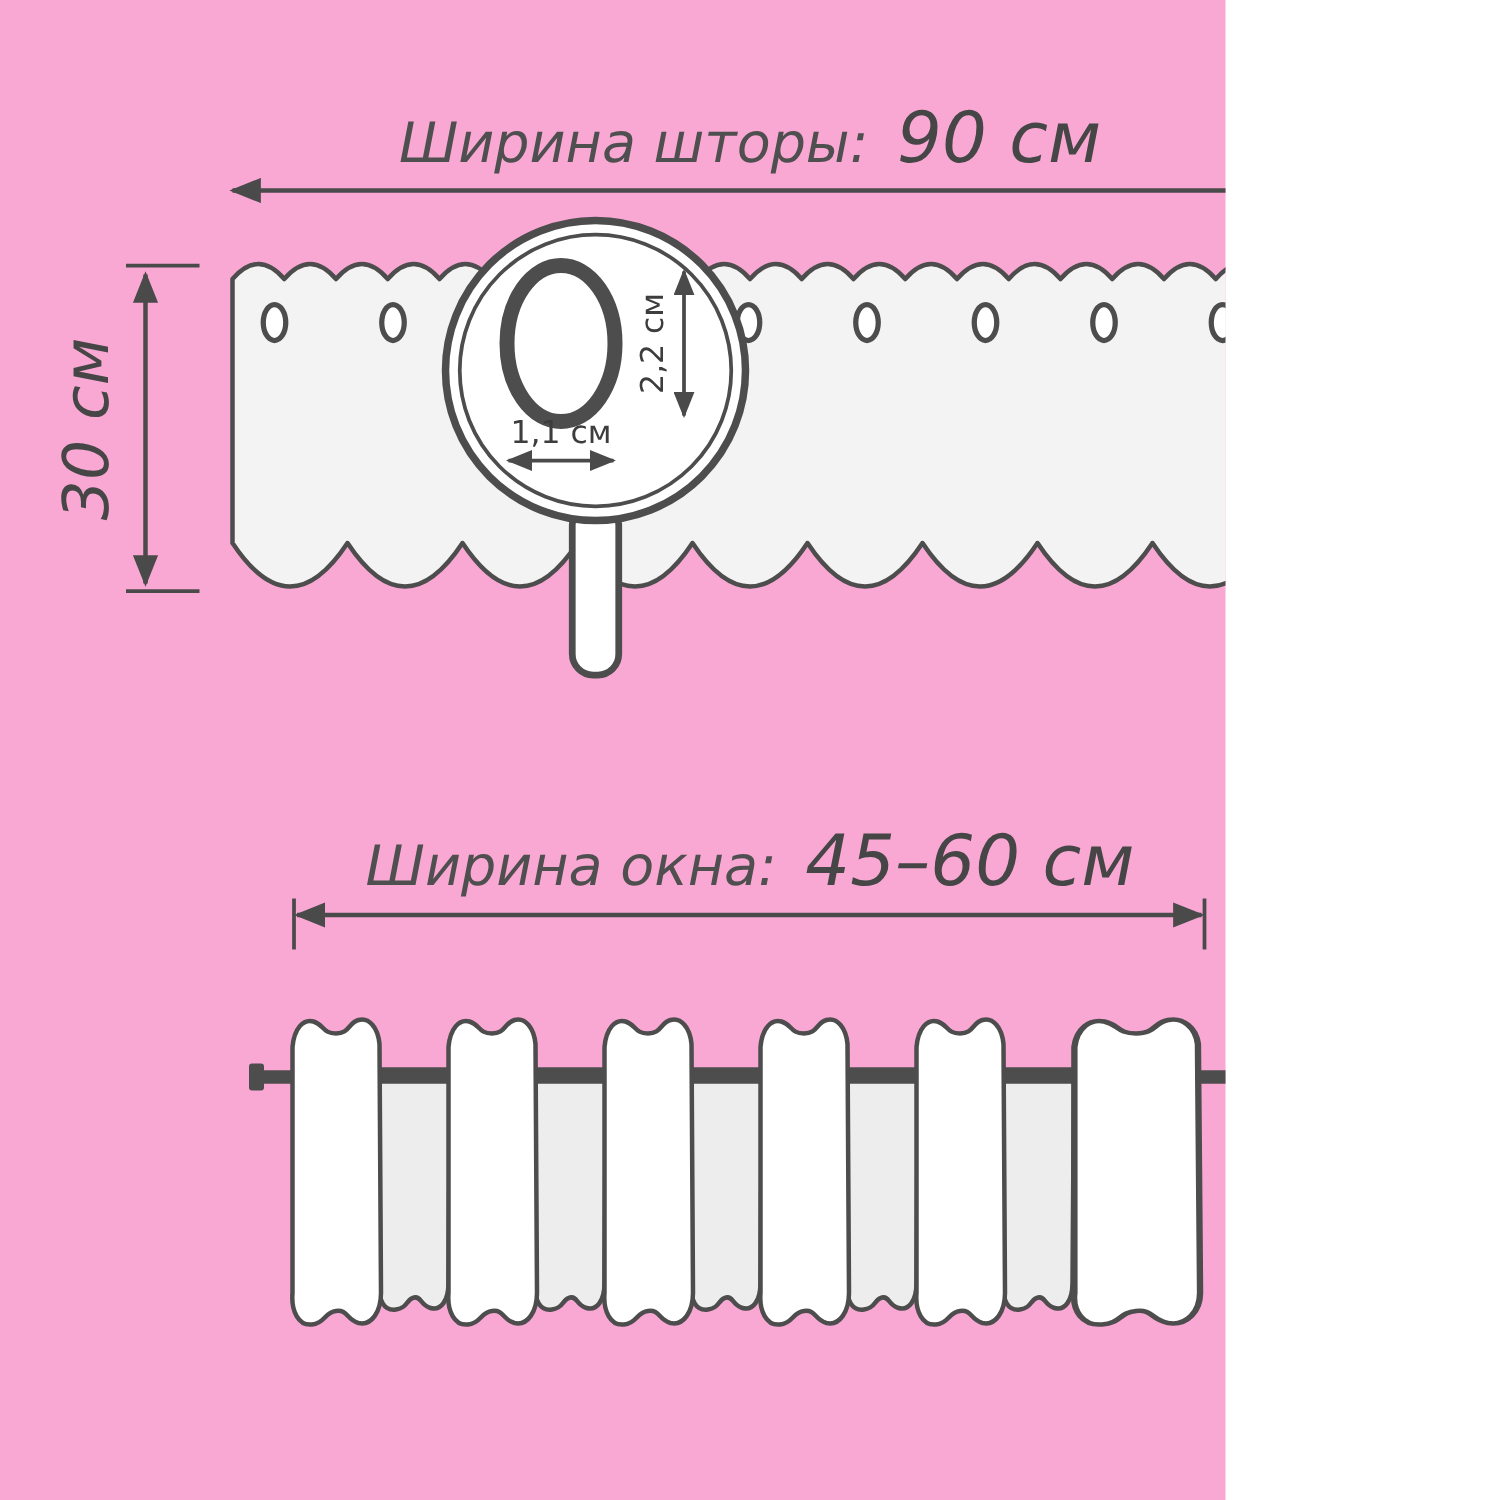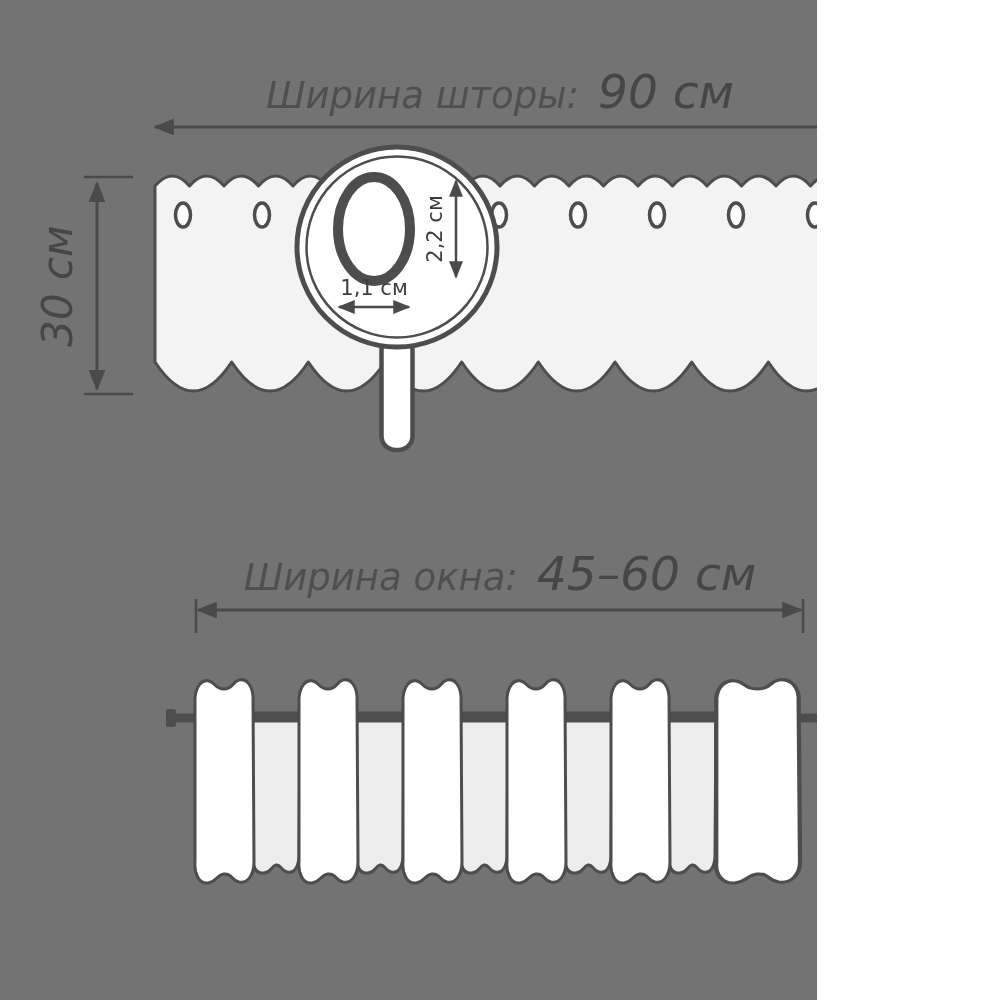--- a/index.html
+++ b/index.html
@@ -1,16 +1,16 @@
 <!DOCTYPE html>
 <html><head>
 <meta charset="utf-8">
 <style>
   html,body{margin:0;padding:0;background:#fff;}
-  .stage{position:relative;width:817px;height:1000px;background:#737373;overflow:hidden;
+  .stage{position:relative;width:817px;height:1000px;background:#f9a8d4;overflow:hidden;
          font-family:"DejaVu Sans",sans-serif;}
   svg{display:block;}
   .title-label{font:italic 400 37px "DejaVu Sans",sans-serif;fill:#4f4f4f;}
   .title-value{font:italic 400 47px "DejaVu Sans",sans-serif;fill:#464646;}
   .side-label{font:italic 400 42px "DejaVu Sans",sans-serif;fill:#464646;}
   .mag-label{font:400 21px "DejaVu Sans",sans-serif;fill:#3d3d3d;}
   .dim{stroke:#4a4a4a;stroke-width:3;fill:none;}
   .dim-thin{stroke:#4a4a4a;stroke-width:2.5;fill:none;}
   .tick{stroke:#4a4a4a;stroke-width:2.5;fill:none;}
   .shape{fill:#f3f3f3;stroke:#4d4d4d;stroke-width:3;stroke-linejoin:round;}

